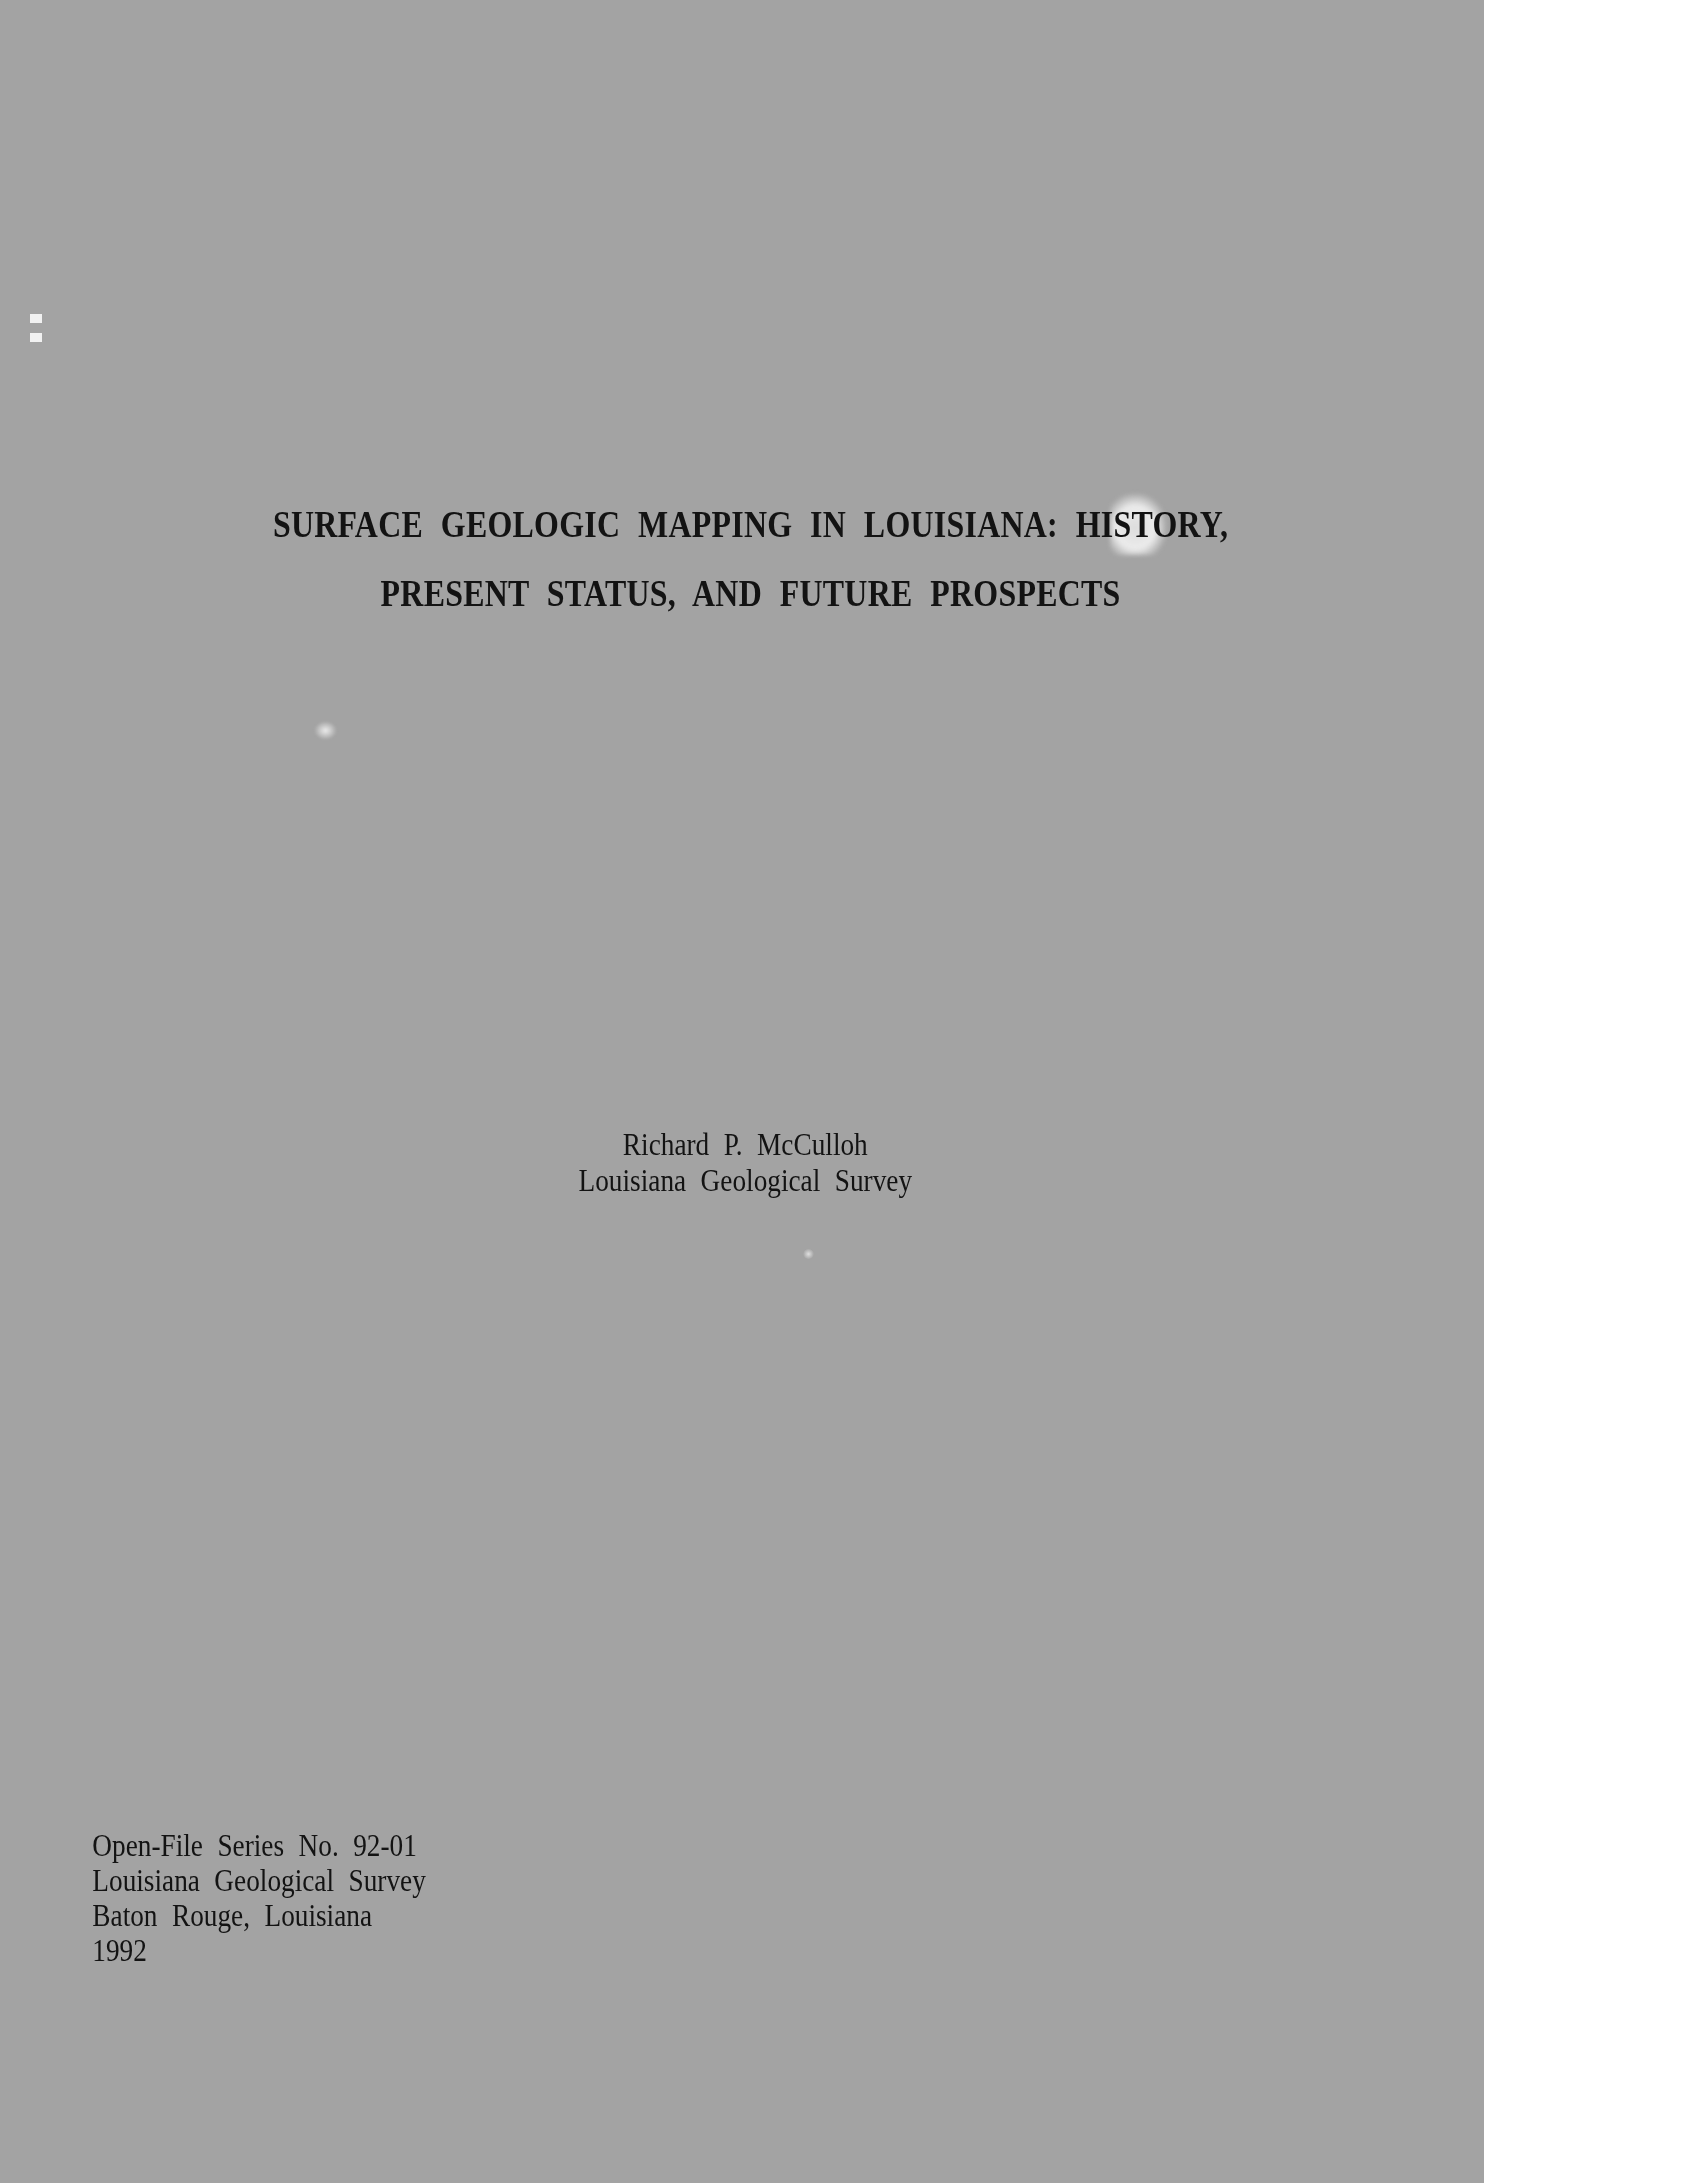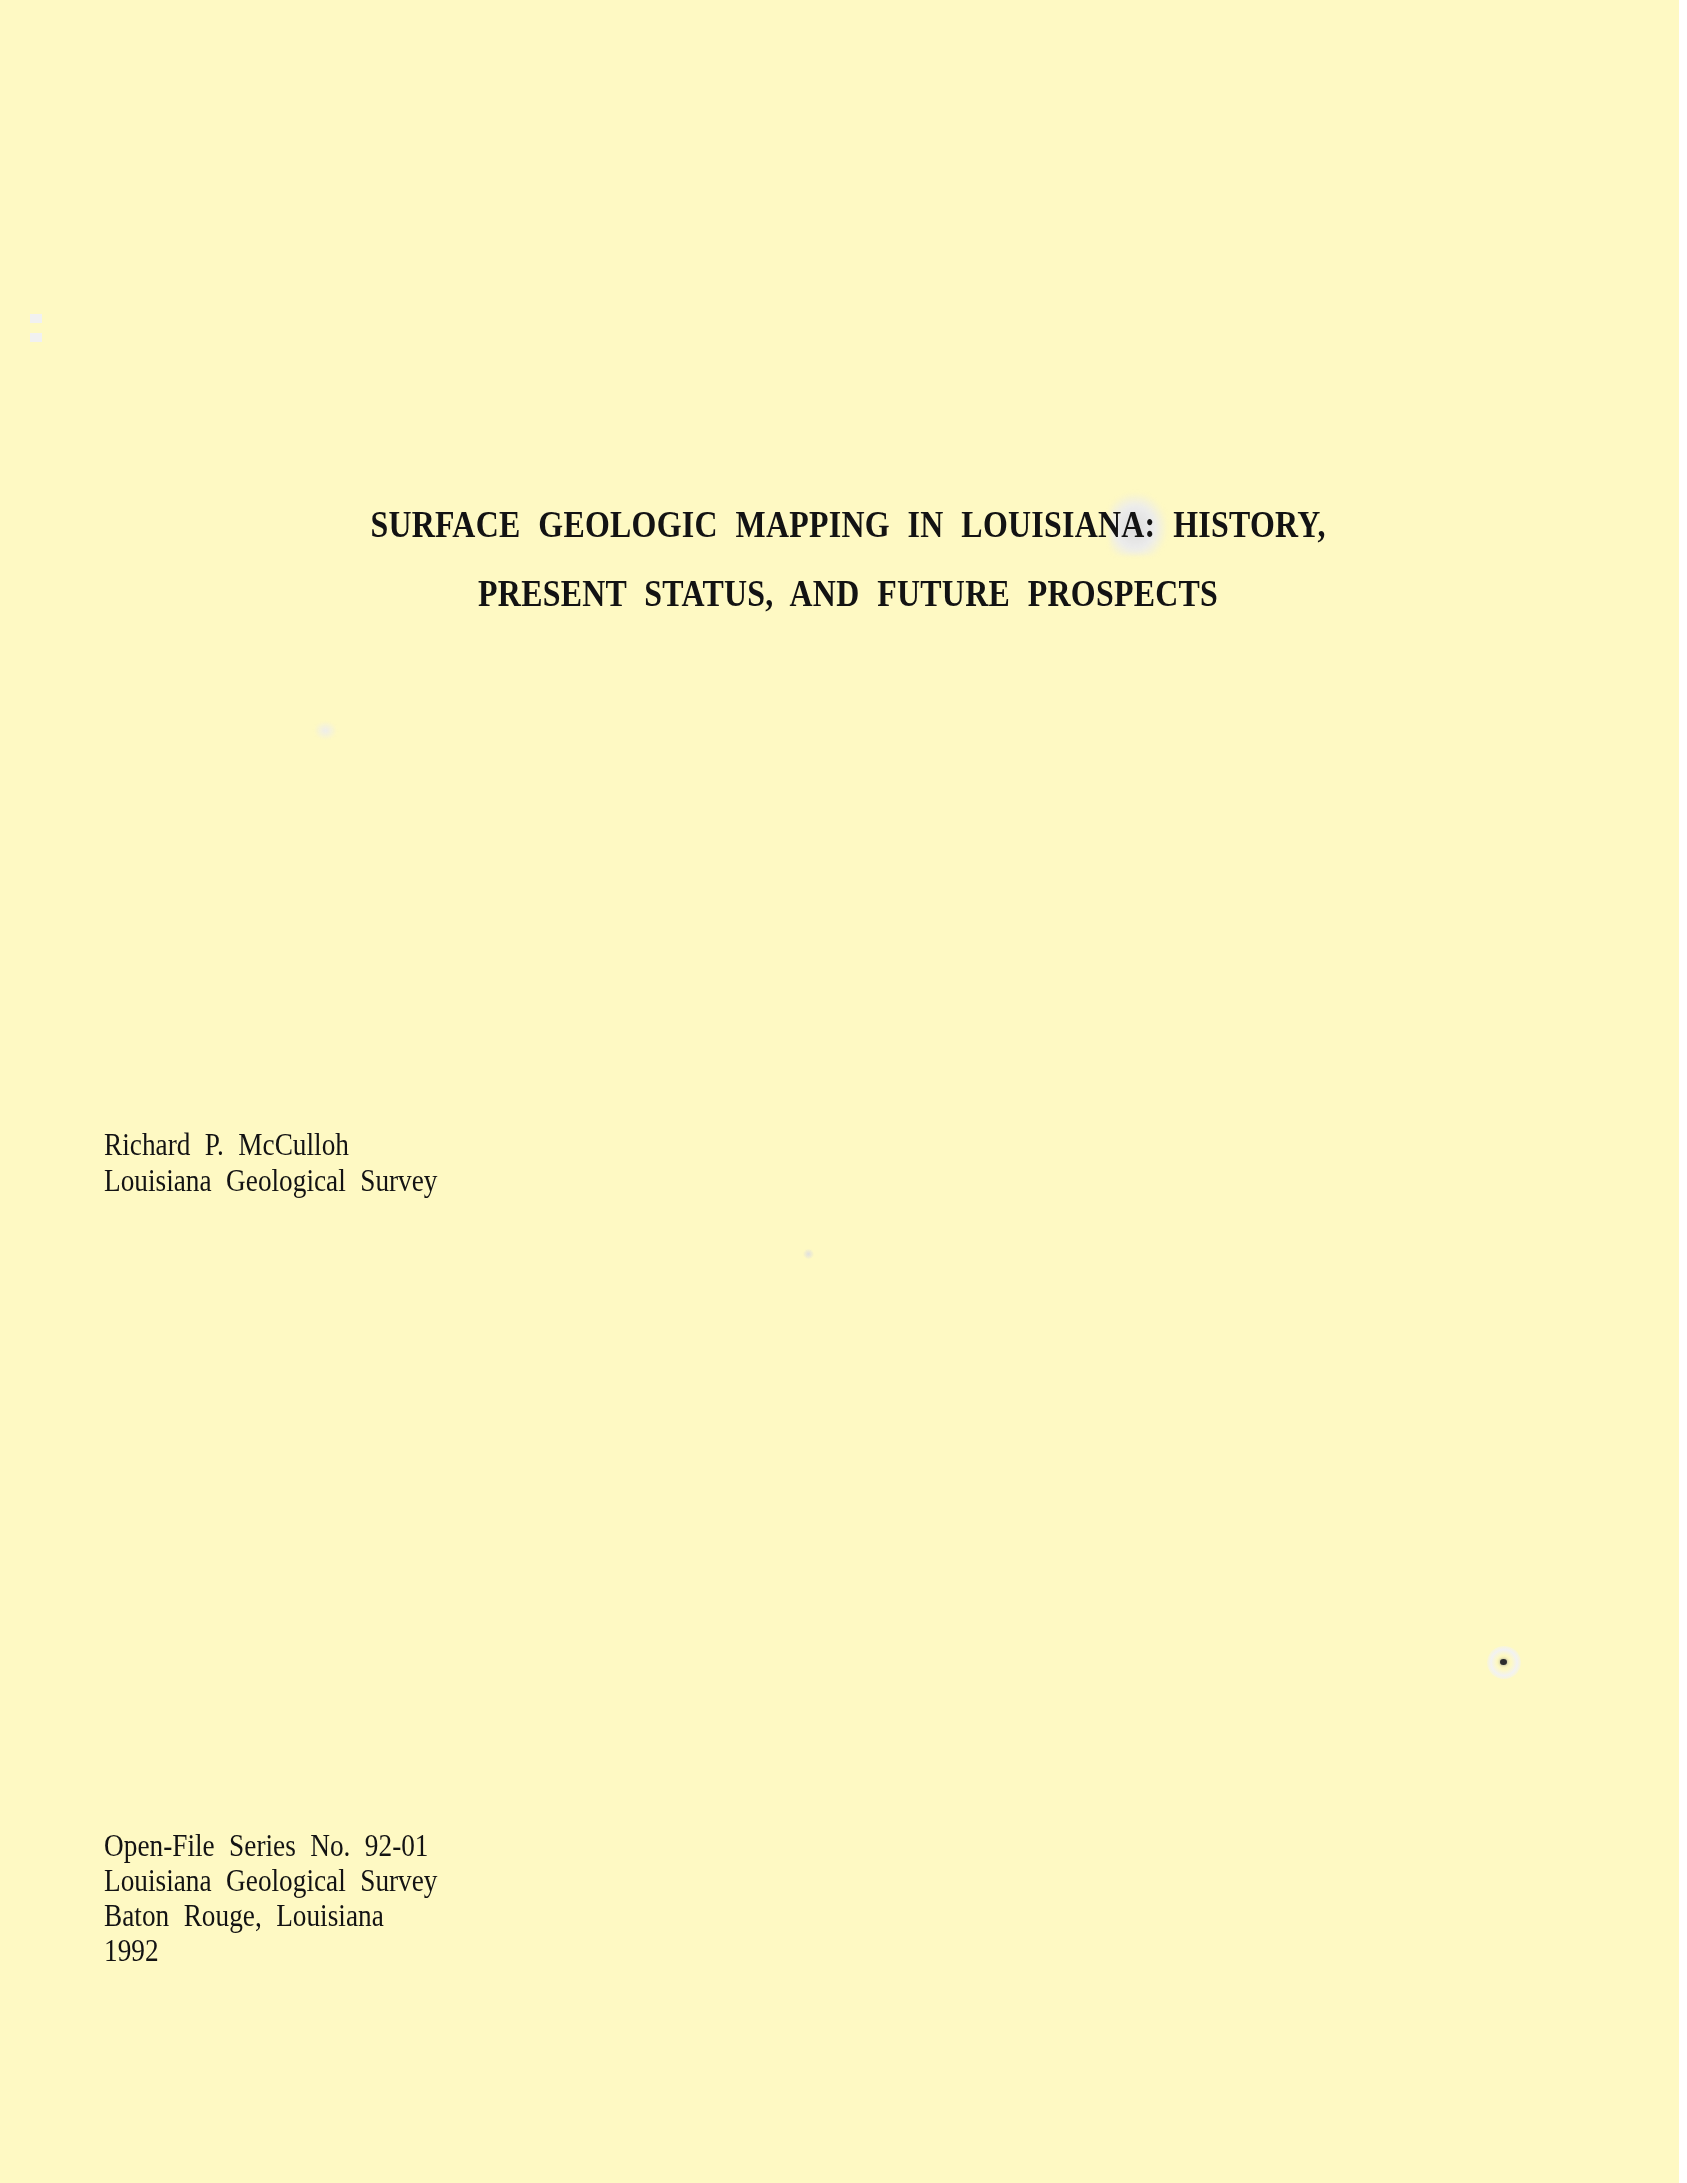--- a/index.html
+++ b/index.html
@@ -2,23 +2,23 @@
 <html style="font-size:10.6px"><head>
 <meta charset="utf-8">
 <style>
   html, body {
     margin: 0;
     padding: 0;
     background: #ffffff;
   }
   .page {
     position: relative;
-    width: 1679px;
+    width: 1484px;
     height: 2183px;
-    background: #fef9c3;
+    background: #a3a3a3;
     overflow: hidden;
     font-family: "Liberation Serif", serif;
     color: #131313;
   }
 
   
   .title-block {
     position: absolute;
     top: 490px;
     left: 0;
@@ -38,20 +38,21 @@
     transform-origin: 50% 50%;
     white-space: nowrap;
   }
 
   
   .author-block {
     position: absolute;
     top: 1127px;
     left: 0;
     width: 100%;
+    text-align: center;
     z-index: 2;
   }
   .author-line {
     display: block;
     width: 100%;
     font-size: 31px;
     line-height: 36px;
     word-spacing: 0.28em;
     transform: translateX(3.3px) scaleX(0.88);
     transform-origin: 50% 50%;

